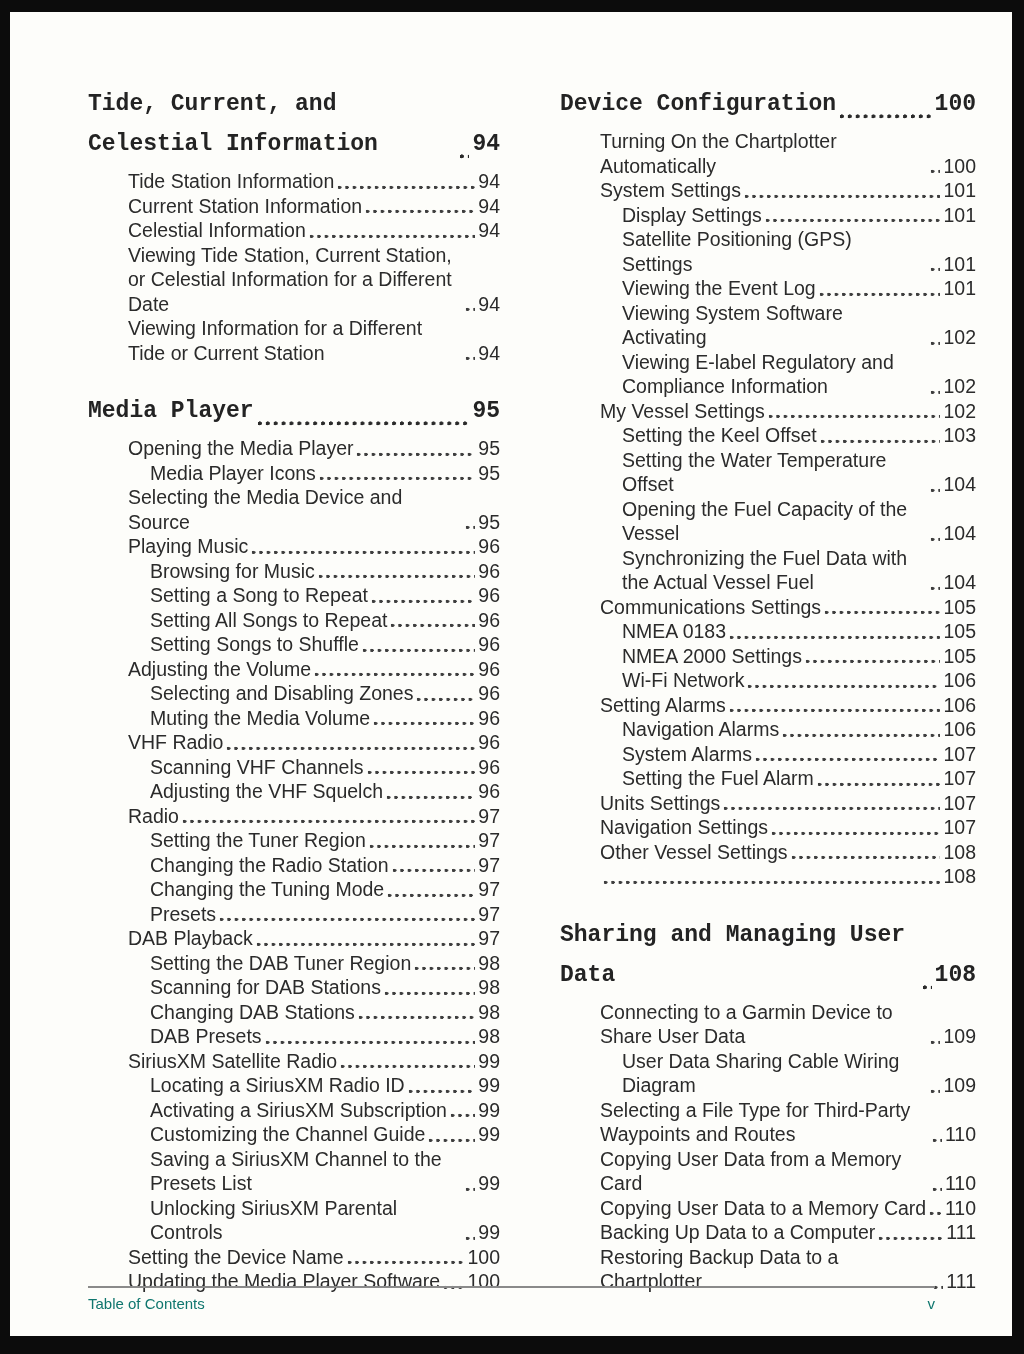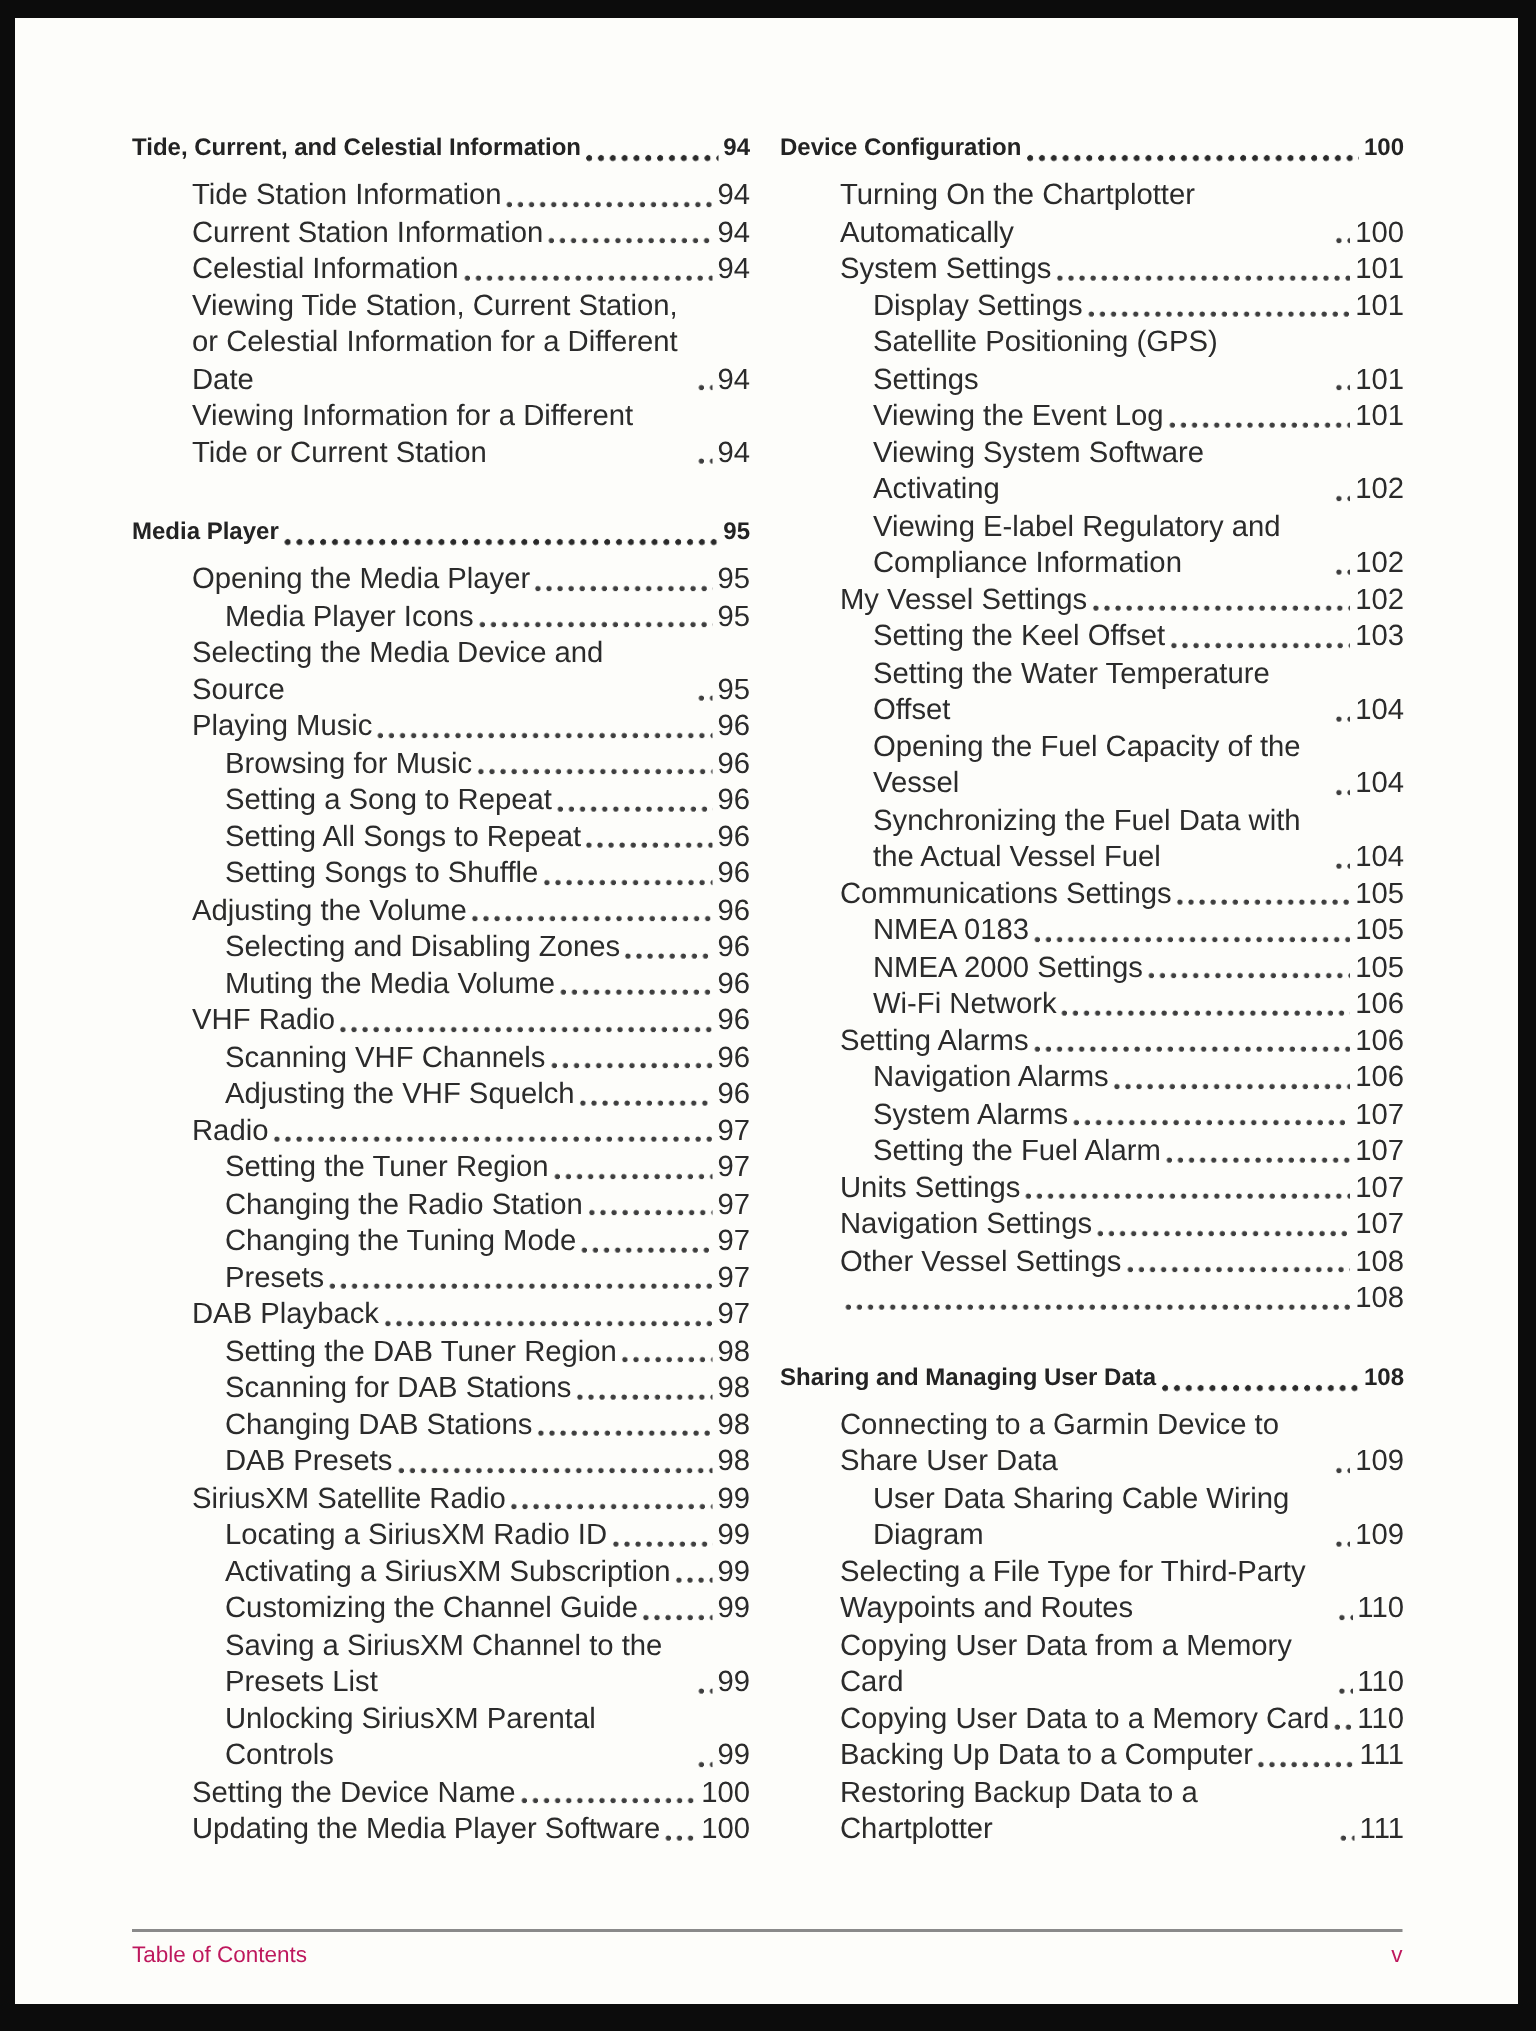--- a/index.html
+++ b/index.html
@@ -21,34 +21,35 @@
     color: #2b2b2b;
     overflow: hidden;
   }
   .content {
     display: flex;
     gap: 20px;
     padding: 72px 0 0 78px;
   }
   .toc-col { flex: 0 0 auto; }
   .toc-col.left  { width: 412px; }
-  .toc-col.right { width: 416px; }
+  .toc-col.right { width: 416px; margin-left: 40px; }
 
   .toc-section { margin: 0 0 26px 0; }
 
   .toc-row {
     display: flex;
     align-items: stretch;
   }
   .toc-heading {
-    font-size: 16px;
+    font-size: 23px;
     font-weight: 700;
-    line-height: 29px;
+    line-height: 40px;
     color: #232323;
     margin-bottom: 5px;
+    font-family: Liberation Mono, monospace;
   }
   .toc-entry {
     font-size: 19.5px;
     line-height: 24.5px;
   }
   .toc-entry.lvl1 { padding-left: 40px; }
   .toc-entry.lvl2 { padding-left: 62px; }
 
   .toc-label { flex: 0 1 auto; }
 
@@ -76,21 +77,21 @@
   .footer {
     position: absolute;
     left: 78px;
     right: 77px;
     bottom: 24px;
     border-top: 2px solid #8a8a8a;
     padding-top: 7px;
     display: flex;
     justify-content: space-between;
     font-size: 15px;
-    color: #be185d;
+    color: #0f766e;
   }
 </style>
 </head>
 <body>
 
 <div class="page">
   <div class="content">
     <div class="toc-col left">
         <section class="toc-section">
           <div class="toc-row toc-heading">

